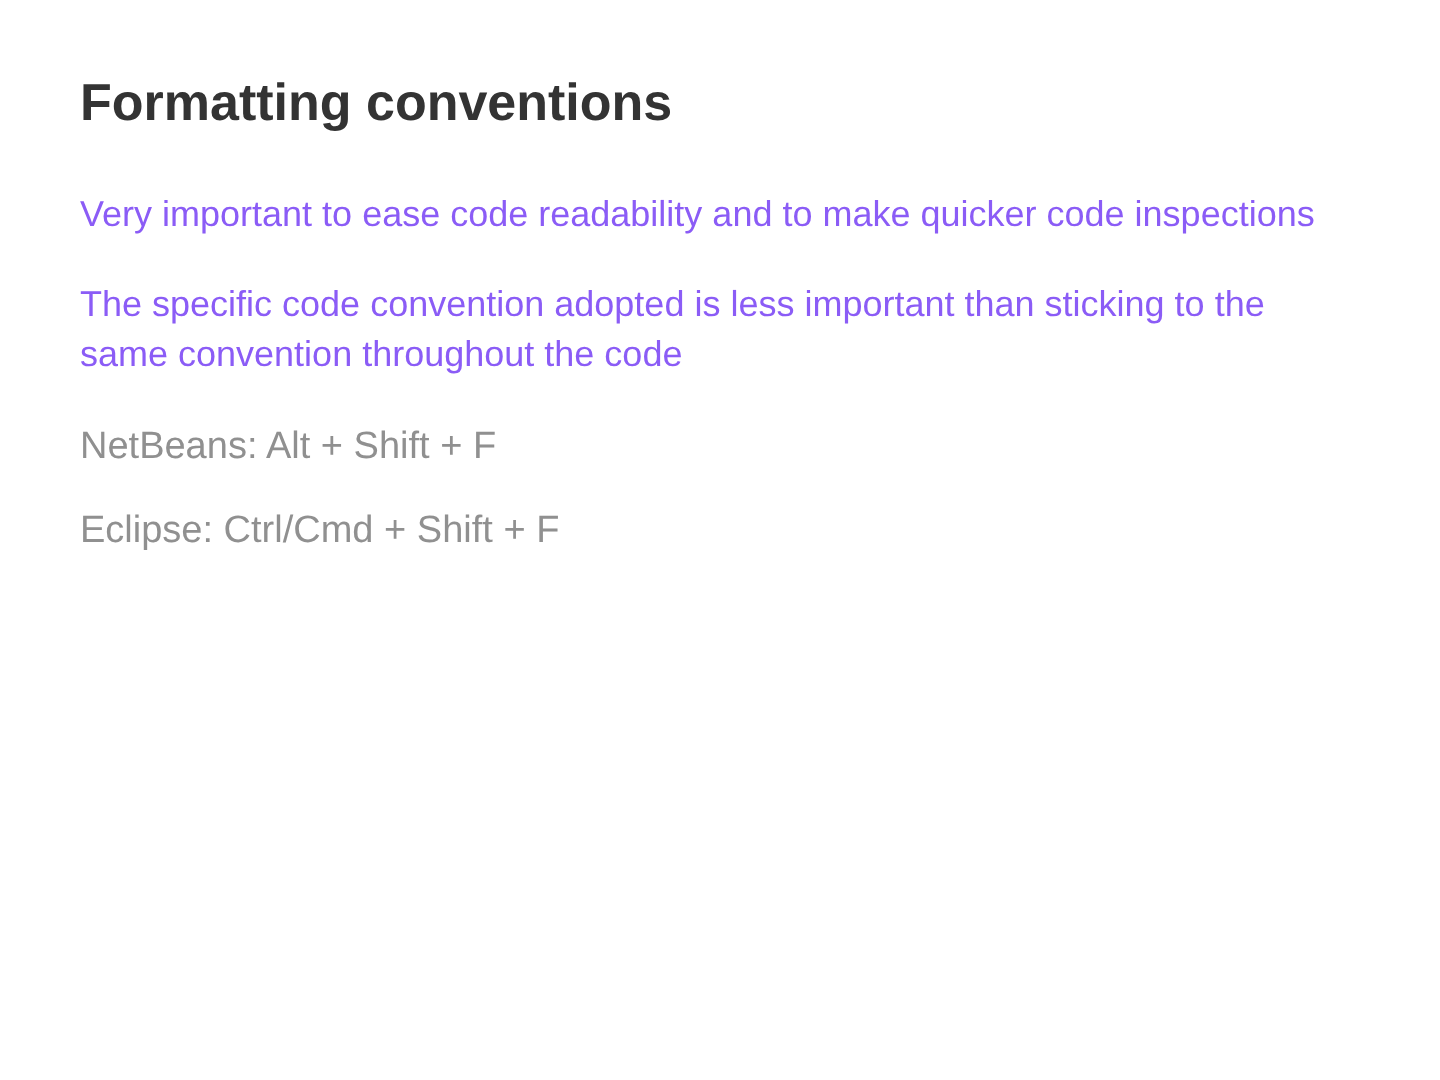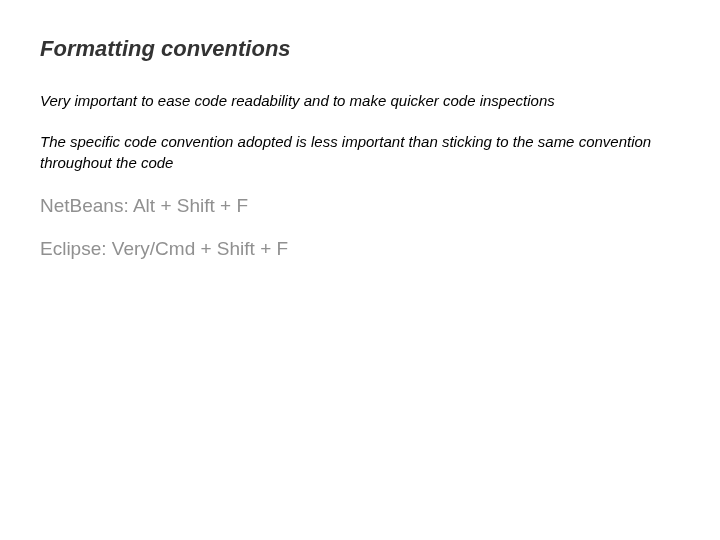--- a/index.html
+++ b/index.html
@@ -8,45 +8,43 @@
       box-sizing: border-box;
     }
     body {
       width: 720px;
       height: 540px;
       background: #ffffff;
       font-family: Arial, Helvetica, sans-serif;
       padding: 36px 40px;
     }
     .slide-title {
-      font-size: 22px;
+      font-size: 26px;
       font-weight: bold;
       color: #333333;
       margin-bottom: 28px;
-      font-style: italic;
     }
     .body-text {
-      font-size: 15px;
-      color: #000000;
+      font-size: 18px;
+      color: #8b5cf6;
       line-height: 1.4;
       margin-bottom: 20px;
-      font-style: italic;
     }
     .body-text-bold {
       font-size: 19px;
       font-weight: normal;
       color: #909090;
       line-height: 1.4;
       margin-bottom: 16px;
     }
   </style>
 </head>
 <body>
 
 <h1 class="slide-title">Formatting conventions</h1>
 
 <p class="body-text">Very important to ease code readability and to make quicker code inspections</p>
 
 <p class="body-text">The specific code convention adopted is less important than sticking to the same convention throughout the code</p>
 
 <p class="body-text-bold">NetBeans: Alt + Shift + F</p>
 
-<p class="body-text-bold">Eclipse: Very/Cmd + Shift + F</p>
+<p class="body-text-bold">Eclipse: Ctrl/Cmd + Shift + F</p>
 
 </body></html>

